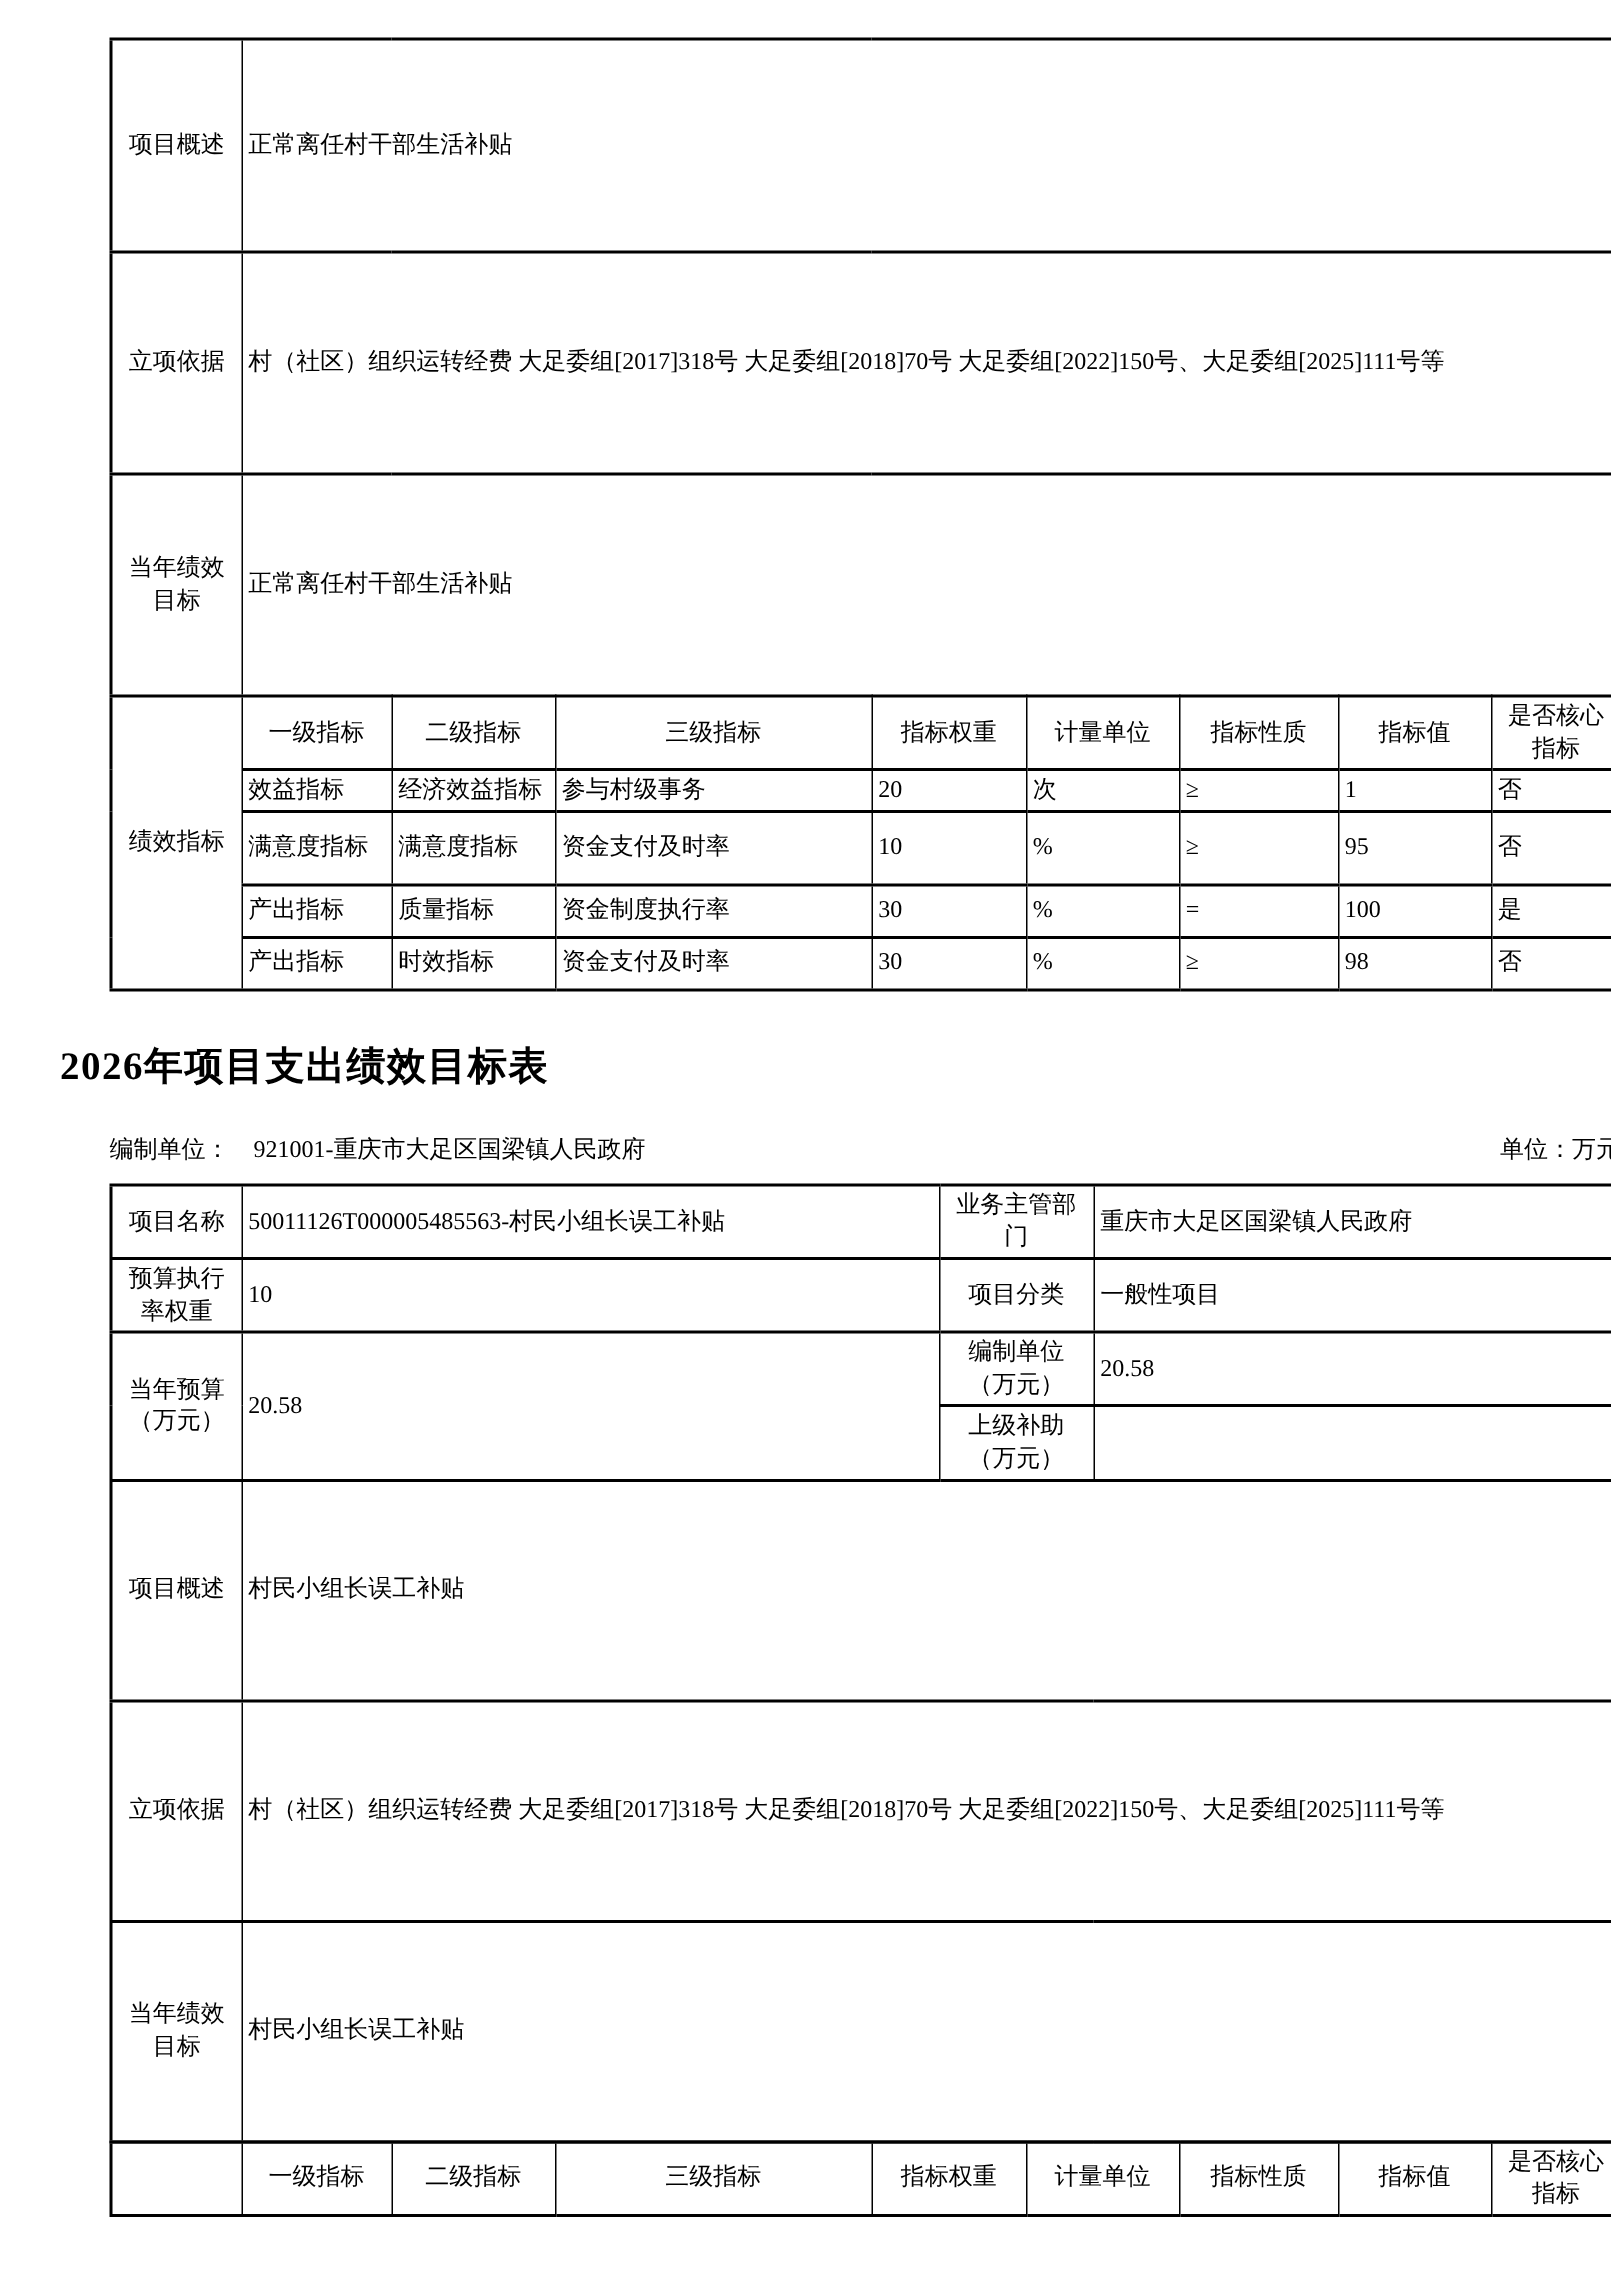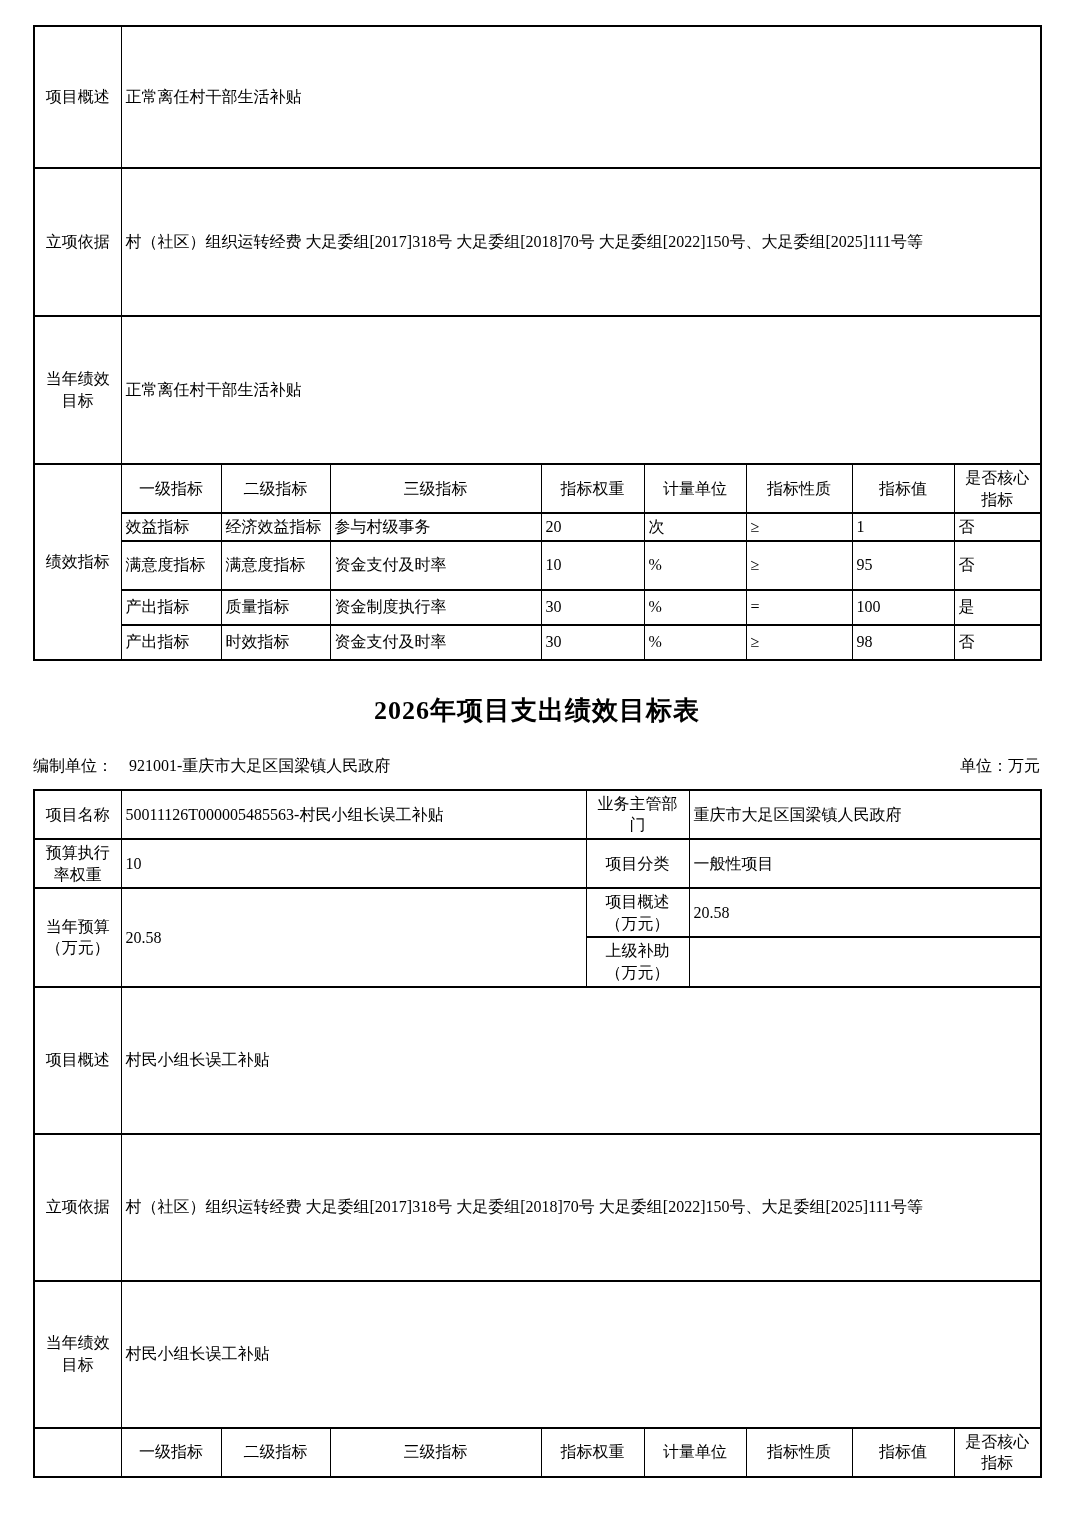--- a/index.html
+++ b/index.html
@@ -5,21 +5,21 @@
   * { box-sizing: border-box; margin: 0; padding: 0; }
   html, body { background: #ffffff; }
   body {
     width: 1074px;
     height: 1520px;
     position: relative;
     font-family: "Liberation Serif", "DejaVu Serif", serif;
     color: #000000;
     overflow: hidden;
   }
-  .doc { padding-top: 25px; }
+  .doc { padding-top: 25px; margin-left: 40px; }
 
   table.grid {
     border-collapse: collapse;
     table-layout: fixed;
     width: 1007px;
     margin-left: 33px;
     border: 2px solid #000;
   }
   table.grid td {
     border-left: 1px solid #000;
@@ -46,21 +46,21 @@
   td.hdr {
     text-align: center;
     font-size: 15px;
     padding: 2px 3px;
   }
   td.cut { border-bottom: none; }
   table.t2b { margin-top: -2px; border-bottom: none; }
 
   .title {
     margin-top: 32px;
-    text-align: center;
+    text-align: left;
     font-size: 26px;
     font-weight: bold;
     letter-spacing: 1px;
   }
   .meta {
     margin: 28px 33px 0 33px;
     width: 1007px;
     display: flex;
     justify-content: space-between;
     align-items: baseline;
@@ -182,21 +182,21 @@
     </tr>
     <tr style="height:48px">
       <td class="lbl">预算执行率权重</td>
       <td class="cen">10</td>
       <td class="lbl2">项目分类</td>
       <td class="cen">一般性项目</td>
     </tr>
     <tr style="height:47px">
       <td class="lbl" rowspan="2">当年预算（万元）</td>
       <td class="cen" rowspan="2">20.58</td>
-      <td class="lbl2">项目概述（万元）</td>
+      <td class="lbl2">编制单位（万元）</td>
       <td class="cen">20.58</td>
     </tr>
     <tr style="height:47px">
       <td class="lbl2">上级补助（万元）</td>
       <td class="cen"></td>
     </tr>
     <tr style="height:147px">
       <td class="lbl">项目概述</td>
       <td class="val" colspan="3">村民小组长误工补贴</td>
     </tr>

